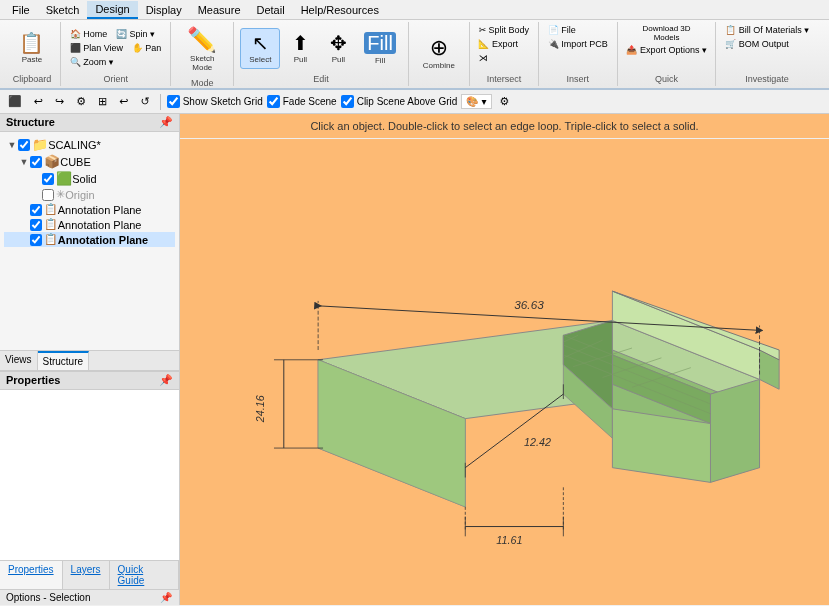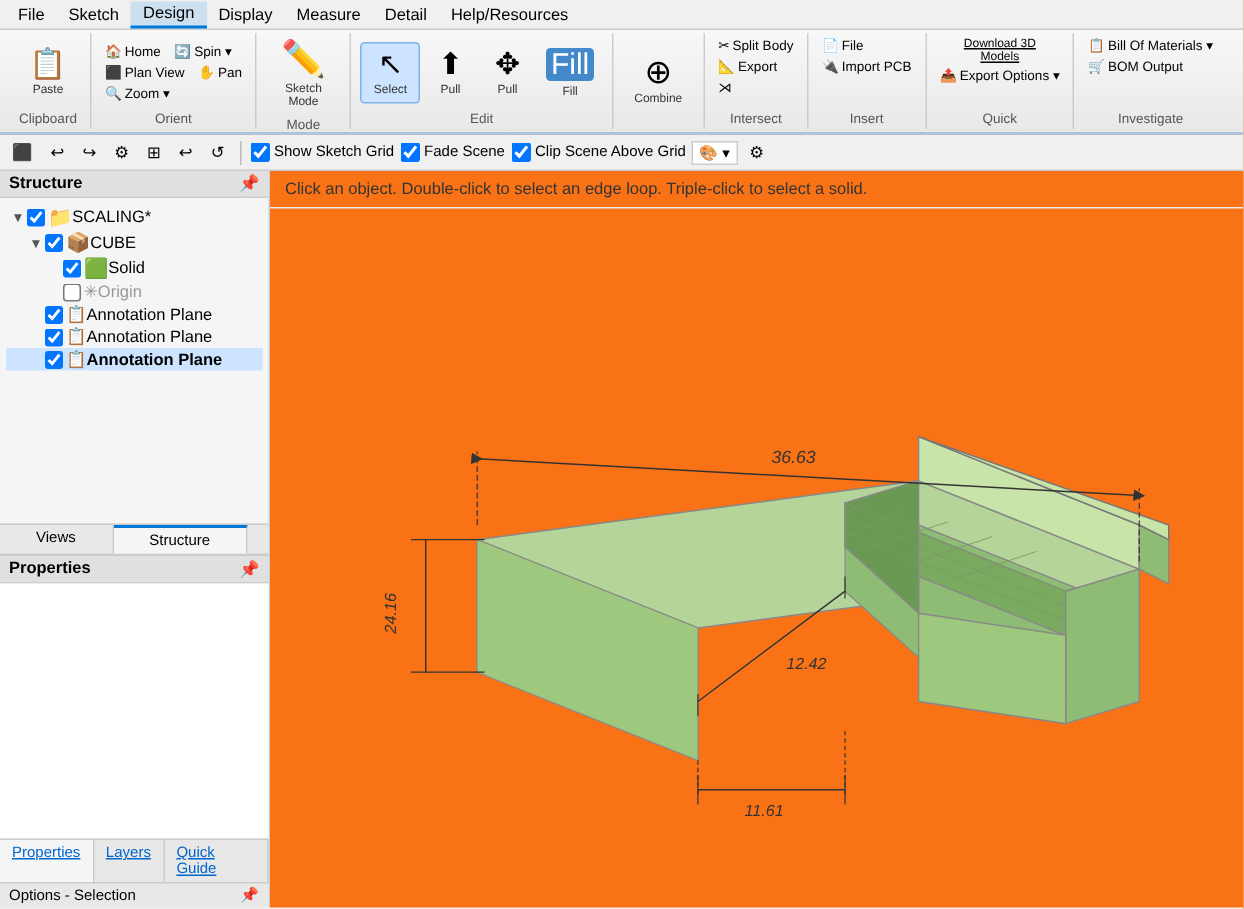--- a/index.html
+++ b/index.html
@@ -39,37 +39,37 @@
     
     .tree { flex: 1; overflow-y: auto; padding: 4px; }
     .tree-item { display: flex; align-items: center; padding: 1px 0; cursor: pointer; font-size: 11px; }
     .tree-item .expand { width: 12px; display: inline-block; text-align: center; cursor: pointer; color: #555; font-size: 9px; }
     .tree-item .checkbox { margin-right: 2px; width: 12px; height: 12px; }
     .tree-item .text { font-size: 11px; }
     .tree-item .text.bold { font-weight: bold; }
 
     
     .bottom-tabs { display: flex; border-top: 1px solid #ccc; border-bottom: 1px solid #ccc; background: #e8e8e8; }
-    .bottom-tab { padding: 3px 24px; font-size: 10px; cursor: pointer; border-right: 1px solid #ccc; }
+    .bottom-tab { padding: 3px 5px; font-size: 10px; cursor: pointer; border-right: 1px solid #ccc; }
     .bottom-tab.active { background: #f5f5f5; border-top: 2px solid #0078d7; }
 
     
     .properties-panel { border-top: 1px solid #ccc; }
     .properties-content { height: 170px; background: white; }
 
     
     .bottom-tabs2 { display: flex; background: #e8e8e8; border-top: 1px solid #ccc; }
     .bottom-tab2 { padding: 3px 8px; font-size: 10px; cursor: pointer; border-right: 1px solid #ccc; color: #0066cc; text-decoration: underline; }
     .bottom-tab2.active { background: #f5f5f5; }
 
     
     .options-bar { display: flex; align-items: center; justify-content: space-between; background: #e8e8e8; border-top: 1px solid #ccc; padding: 2px 6px; font-size: 10px; }
 
     
-    .viewport { flex: 1; background: #f97316; position: relative; overflow: hidden; }
+    .viewport { flex: 1; background: #fdba74; position: relative; overflow: hidden; text-align: center; }
     .viewport-hint { font-size: 11px; color: #333; padding: 6px 10px; border-bottom: 1px solid #eee; }
 
     
     .canvas-area { position: absolute; top: 30px; left: 0; right: 0; bottom: 0; }
     .small-btn { display: flex; align-items: center; padding: 1px 3px; cursor: pointer; border-radius: 2px; font-size: 9px; white-space: nowrap; gap: 2px; }
   </style>
 </head>
 <body>
 
 <div class="menu-bar">
@@ -196,21 +196,21 @@
       <div class="small-btn">
         <span>🔌</span>
         <span>Import PCB</span>
       </div>
     </div>
     <span class="ribbon-section-label">Insert</span>
   </div>
 
   <div class="ribbon-section">
     <div style="display:flex;flex-direction:column;gap:2px;flex:1;">
-      <span style="font-size:8px;text-align:center;text-decoration:underline;">Download 3D<br>Models</span>
+      <span style="font-size:8px;text-align:center;">Download 3D<br>Models</span>
       <div class="small-btn">
         <span>📤</span>
         <span>Export Options ▾</span>
       </div>
     </div>
     <span class="ribbon-section-label">Quick</span>
   </div>
 
   <div class="ribbon-section" style="border-right:none;">
     <div style="display:flex;flex-direction:column;gap:2px;flex:1;">

